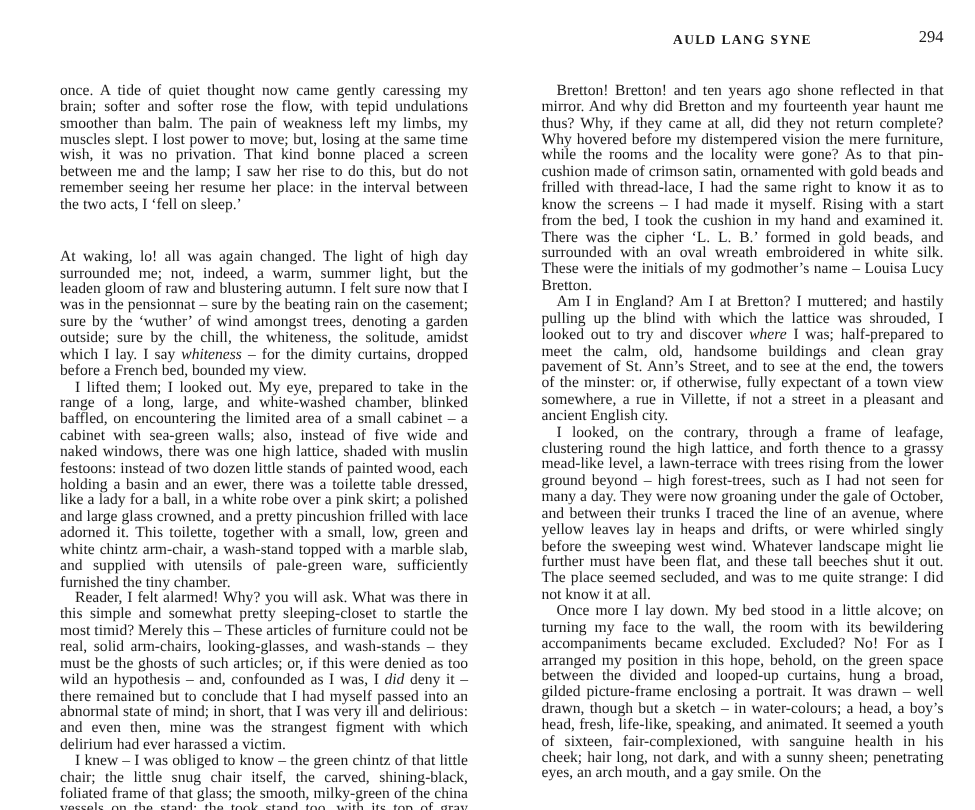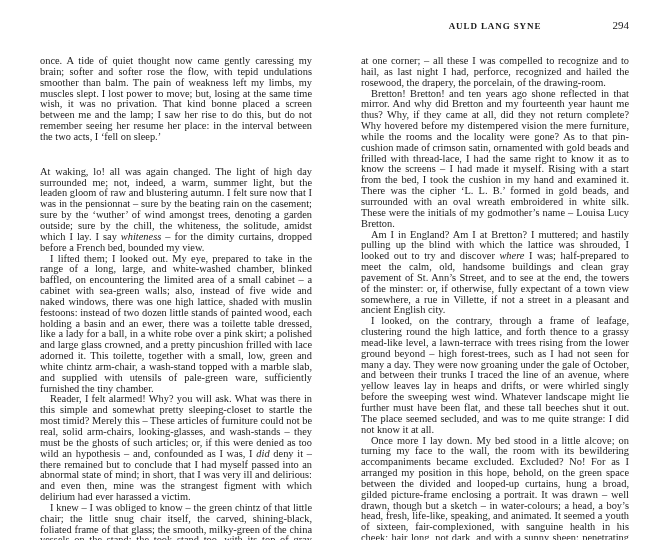--- a/index.html
+++ b/index.html
@@ -45,21 +45,20 @@
       <p>I knew – I was obliged to know – the green chintz of that little chair; the little snug chair itself, the carved, shining-black, foliated frame of that glass; the smooth, milky-green of the china vessels on the stand; the took stand too, with its top of gray marble, splintered</p>
     </div>
   </div>
 
   <div class="page right">
     <div class="running-head">
       <span class="title">AULD LANG SYNE</span>
       <span class="folio">294</span>
     </div>
     <div class="body">
-      <p class="noindent">at one corner; – all these I was compelled to recognize and to hail, as last night I had, perforce, recognized and hailed the rosewood, the drapery, the porcelain, of the drawing-room.</p>
       <p>Bretton! Bretton! and ten years ago shone reflected in that mirror. And why did Bretton and my fourteenth year haunt me thus? Why, if they came at all, did they not return complete? Why hovered before my distempered vision the mere furniture, while the rooms and the locality were gone? As to that pin-cushion made of crimson satin, ornamented with gold beads and frilled with thread-lace, I had the same right to know it as to know the screens – I had made it myself. Rising with a start from the bed, I took the cushion in my hand and examined it. There was the cipher ‘L. L. B.’ formed in gold beads, and surrounded with an oval wreath embroidered in white silk. These were the initials of my godmother’s name – Louisa Lucy Bretton.</p>
       <p><span>Am I in England? Am I at Bretton? I muttered; and hastily pulling up the blind with which the lattice was shrouded, I looked out to try and discover </span><em>where</em><span> I was; half-prepared to meet the calm, old, handsome buildings and clean gray pavement of St. Ann’s Street, and to see at the end, the towers of the minster: or, if otherwise, fully expectant of a town view somewhere, a rue in Villette, if not a street in a pleasant and ancient English city.</span></p>
       <p>I looked, on the contrary, through a frame of leafage, clustering round the high lattice, and forth thence to a grassy mead-like level, a lawn-terrace with trees rising from the lower ground beyond – high forest-trees, such as I had not seen for many a day. They were now groaning under the gale of October, and between their trunks I traced the line of an avenue, where yellow leaves lay in heaps and drifts, or were whirled singly before the sweeping west wind. Whatever landscape might lie further must have been flat, and these tall beeches shut it out. The place seemed secluded, and was to me quite strange: I did not know it at all.</p>
       <p>Once more I lay down. My bed stood in a little alcove; on turning my face to the wall, the room with its bewildering accompaniments became excluded. Excluded? No! For as I arranged my position in this hope, behold, on the green space between the divided and looped-up curtains, hung a broad, gilded picture-frame enclosing a portrait. It was drawn – well drawn, though but a sketch – in water-colours; a head, a boy’s head, fresh, life-like, speaking, and animated. It seemed a youth of sixteen, fair-complexioned, with sanguine health in his cheek; hair long, not dark, and with a sunny sheen; penetrating eyes, an arch mouth, and a gay smile. On the</p>
     </div>
   </div>
 
 </div>
 
 </body></html>

